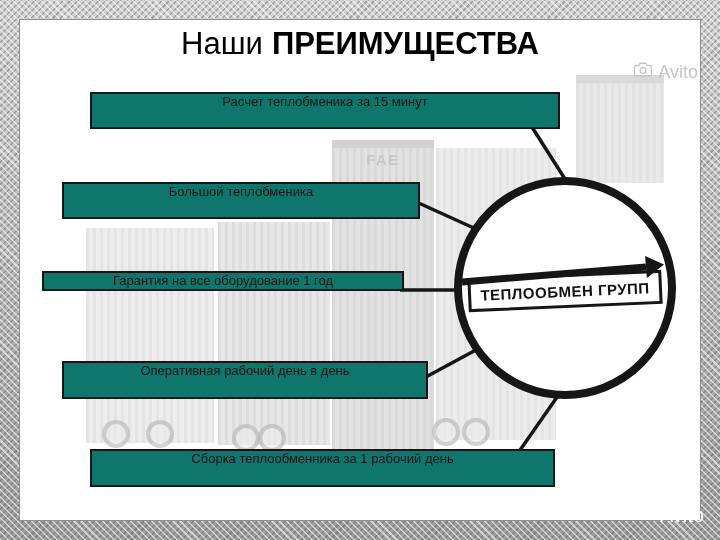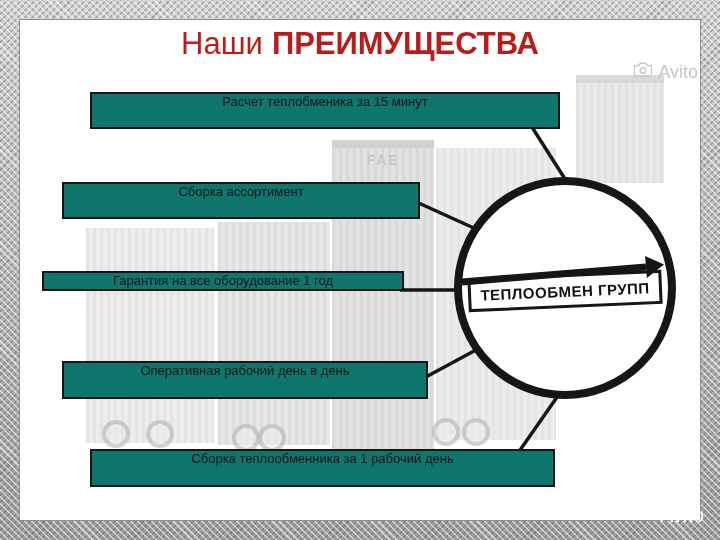--- a/index.html
+++ b/index.html
@@ -49,21 +49,21 @@
     font-size:13px;color:#161616;white-space:nowrap;
   }
   .b1{left:90px;top:92px;width:470px;height:37px;}
   .b2{left:62px;top:182px;width:358px;height:37px;}
   .b3{left:42px;top:271px;width:362px;height:20px;}
   .b4{left:62px;top:361px;width:366px;height:38px;}
   .b5{left:90px;top:449px;width:465px;height:38px;}
   
   .title{
     position:absolute;left:0;right:0;top:26px;z-index:3;
-    text-align:center;font-size:31px;color:#b91c1c;letter-spacing:0;
+    text-align:center;font-size:31px;color:#000000;letter-spacing:0;
   }
   .title .bold{font-weight:bold;margin-left:9px;}
   
   .banner{
     position:absolute;left:468px;top:274px;width:194px;height:34px;z-index:5;
     box-sizing:border-box;border:3px solid #161616;background:#ffffff;
     transform:rotate(-2.5deg);
     display:flex;align-items:center;justify-content:center;
     font-size:15px;font-weight:bold;color:#111111;letter-spacing:.5px;white-space:nowrap;
   }
@@ -105,21 +105,21 @@
 </svg>
 
 <div class="title">
   <span>Наши</span><span class="bold">ПРЕИМУЩЕСТВА</span>
 </div>
 
 <div class="benefit b1">
   <span>Расчет теплобменика за 15 минут</span>
 </div>
 <div class="benefit b2">
-  <span>Сборка ассортимент</span>
+  <span>Большой теплобменика</span>
 </div>
 <div class="benefit b3">
   <span>Гарантия на все оборудование 1 год</span>
 </div>
 <div class="benefit b4">
   <span>Оперативная рабочий день в день</span>
 </div>
 <div class="benefit b5">
   <span>Сборка теплообменника за 1 рабочий день</span>
 </div>

